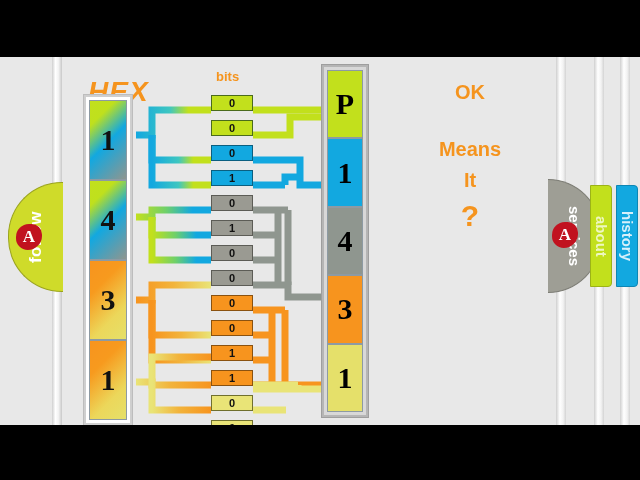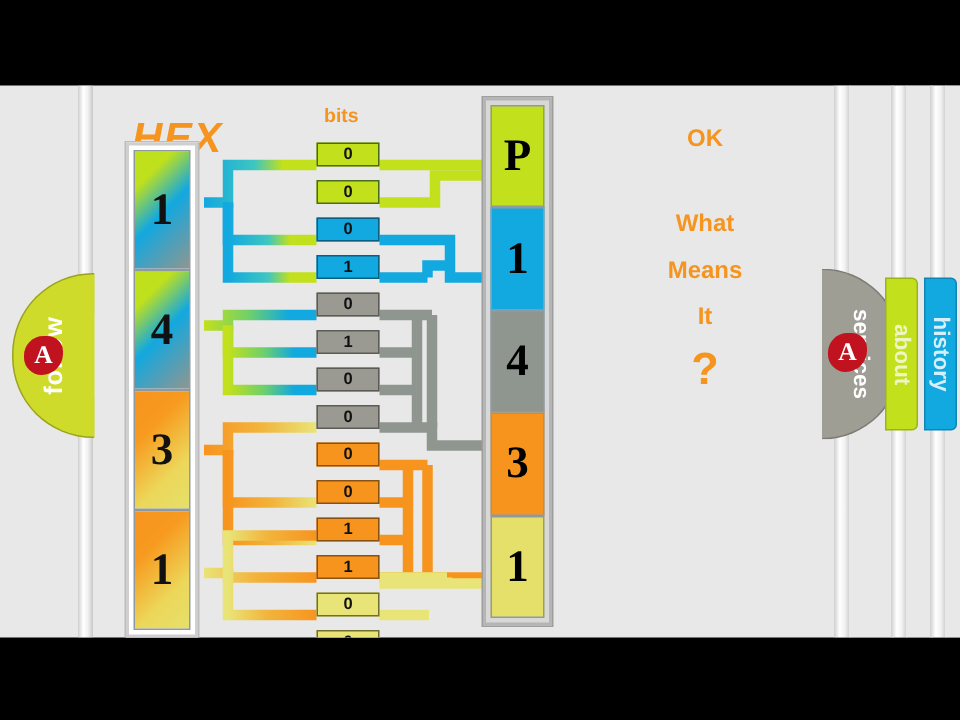--- a/index.html
+++ b/index.html
@@ -78,21 +78,21 @@
   .o-blue{background:#12a8e0;}
   .o-gray{background:#8f968f;}
   .o-orange{background:#f7941e;}
   .o-yellow{background:#e5e06a;}
 
   
   #wires{position:absolute;left:0;top:0;width:640px;height:368px;pointer-events:none;}
 
   
   #copy{position:absolute;left:390px;top:20px;width:160px;text-align:center;color:#f5941e;font-weight:bold;}
-  #copy .ln{font-size:16px;line-height:31px;}
+  #copy .ln{font-size:20px;line-height:31px;}
   #copy .q{font-size:30px;line-height:40px;}
   #copy .sp{height:26px;}
 </style>
 </head>
 <body>
 
 <div id="stage">
   <div id="content">
 
     <svg id="wires" viewBox="0 0 640 368" preserveAspectRatio="none">
@@ -218,21 +218,20 @@
         <div class="out-cell o-green">P</div>
         <div class="out-cell o-blue">1</div>
         <div class="out-cell o-gray">4</div>
         <div class="out-cell o-orange">3</div>
         <div class="out-cell o-yellow">1</div>
       </div>
 
     <div id="copy">
       <div class="ln">OK</div>
       <div class="sp"></div>
-      <div class="ln">What</div>
       <div class="ln">Means</div>
       <div class="ln">It</div>
       <div class="q">?</div>
     </div>
 
     <div class="page-edge" id="edge-r1"></div>
     <div id="sheet-r1"></div>
     <div class="page-edge" id="edge-r2"></div>
     <div id="sheet-r2"></div>
     <div class="page-edge" id="edge-r3"></div>

